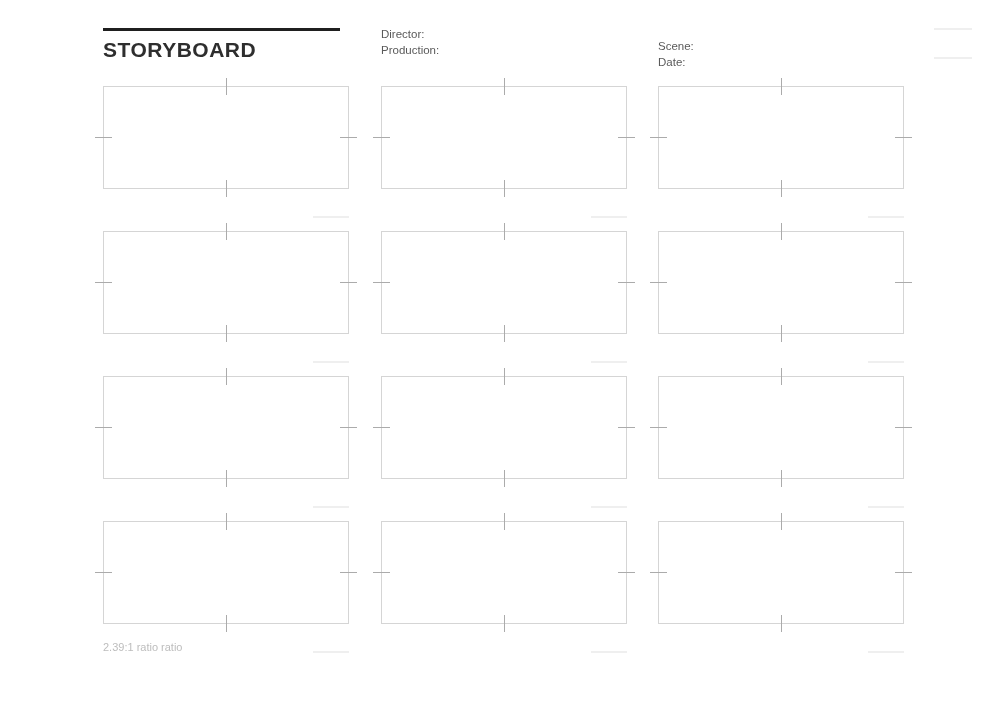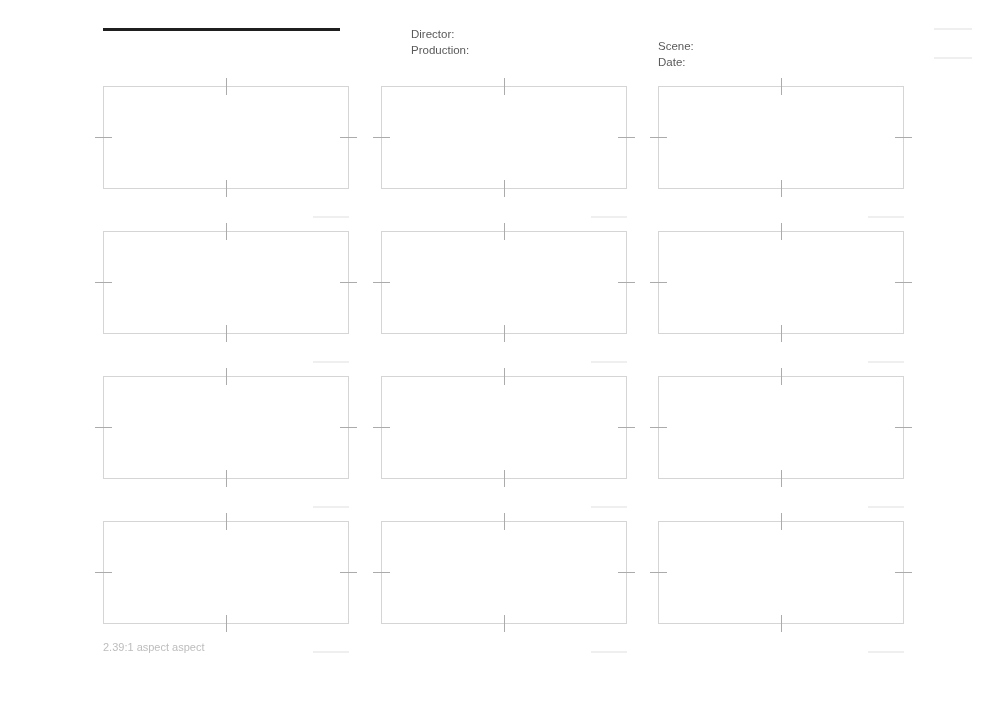--- a/index.html
+++ b/index.html
@@ -19,21 +19,21 @@
     position:absolute;left:103px;top:38px;
     font-size:21px;font-weight:bold;
     letter-spacing:0.5px;
     color:var(--title-text,#2e2e2e);
   }
   .meta-block{
     position:absolute;top:27px;
     font-size:11.5px;line-height:15.5px;
     color:var(--label-text,#5a5a5a);
   }
-  .meta-director{left:381px;margin-left:30px;}
+  .meta-director{left:381px;}
   .meta-scene{left:658px;margin-top:12px;}
   .value-line{
     position:absolute;left:934px;
     width:38px;height:2px;
     background:var(--caption-line,#f0f0f0);
   }
   .value-line.scene{top:28px;}
   .value-line.date{top:57px;}
   .frame{
     position:absolute;
@@ -56,20 +56,21 @@
     font-size:11px;
     color:var(--footnote-text,#bdbdbd);
   }
 </style>
 </head>
 <body>
 
 <div class="page" style="--title-text: #2e2e2e; --title-rule: #1f1f1f; --label-text: #5a5a5a; --frame-border: #d5d5d5; --crop-mark: #ababab; --caption-line: #efefef; --footnote-text: #bdbdbd;">
 
   <div class="title-rule"></div>
+  <h1 class="page-title" style="margin:0;">STORYBOARD</h1>
 
   <div class="meta-block meta-director">
     <div>Director:</div>
     <div>Production:</div>
   </div>
 
   <div class="meta-block meta-scene">
     <div>Scene:</div>
     <div>Date:</div>
   </div>
@@ -157,15 +158,15 @@
       </div>
       <div class="frame" style="left: 658px; top: 521px;">
         <span class="tick tick-top"></span>
         <span class="tick tick-bottom"></span>
         <span class="tick tick-left"></span>
         <span class="tick tick-right"></span>
         <span class="caption-line"></span>
       </div>
     </div>
 
-  <div class="footnote">2.39:1 aspect aspect</div>
+  <div class="footnote">2.39:1 ratio ratio</div>
 
 </div>
 
 </body></html>

